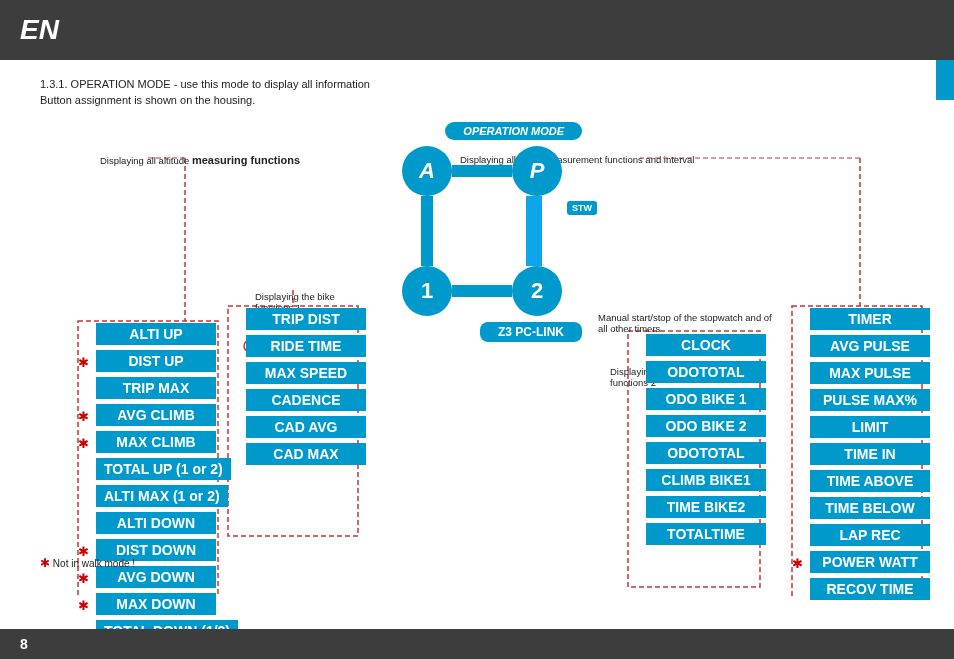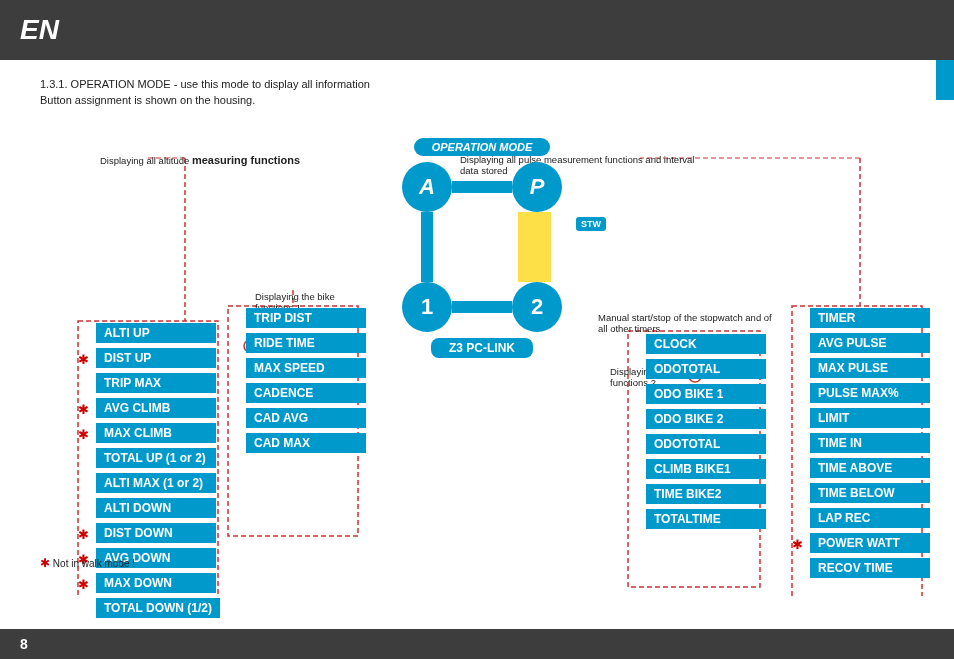--- a/index.html
+++ b/index.html
@@ -132,25 +132,25 @@
       padding: 3px 18px;
       border-radius: 8px;
       display: inline-block;
       margin-top: 6px;
     }
 
     
     .item-box {
       background: #0099cc;
       color: #fff;
-      font-size: 12px;
+      font-size: 14px;
       font-weight: bold;
       padding: 3px 8px;
       margin-bottom: 3px;
-      text-align: left;
+      text-align: center;
       min-width: 120px;
       position: relative;
     }
 
     
     .footer {
       position: absolute;
       bottom: 0;
       left: 0;
       right: 0;
@@ -310,35 +310,35 @@
     </div>
 
     <div class="bike1-ann">
       <span>Displaying the bike functions 1</span>
     </div>
 
     <div class="bike2-ann">
       <span>Displaying the bike functions 2</span>
     </div>
 
-    <div style="position:absolute; left:50%; top:21px; transform:translateX(-50%); text-align:center; width:200px;">
+    <div style="position:absolute; left:50%; top:5px; transform:translateX(-50%); text-align:right; width:200px;">
       <div class="op-mode-label">OPERATION MODE</div>
 
       <div style="position:relative; width:160px; margin:0 auto;">
 
         <div style="display:flex; justify-content:space-between; align-items:center; position:relative;">
 
           <div style="position:absolute; top:50%; left:50px; right:50px; height:12px; background:#0099cc; transform:translateY(-50%);"></div>
           <div class="btn-a">A</div>
           <div class="btn-p">P</div>
         </div>
 
         <div style="display:flex; justify-content:space-between;">
           <div style="width:12px; height:70px; background:#0099cc; margin-left:19px;"></div>
-          <div style="width:33px; height:70px; background:#fde047; margin-right:11px; position:relative;">
+          <div style="width:16px; height:70px; background:#0ea5e9; margin-right:20px; position:relative;">
 
             <div style="position:absolute; right:-55px; top:5px; background:#0099cc; color:#fff; font-size:9px; font-weight:bold; padding:2px 5px; border-radius:3px;">STW</div>
           </div>
         </div>
 
         <div style="display:flex; justify-content:space-between; align-items:center; position:relative;">
           <div style="position:absolute; top:50%; left:50px; right:50px; height:12px; background:#0099cc; transform:translateY(-50%);"></div>
           <div class="btn-1">1</div>
           <div class="btn-2">2</div>
         </div>

